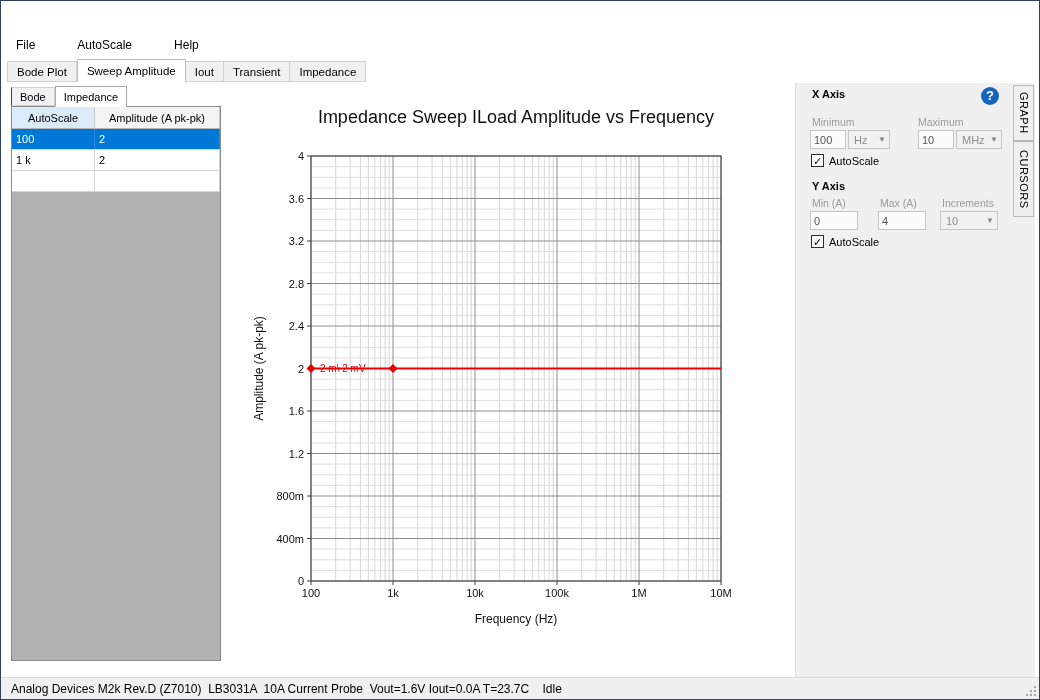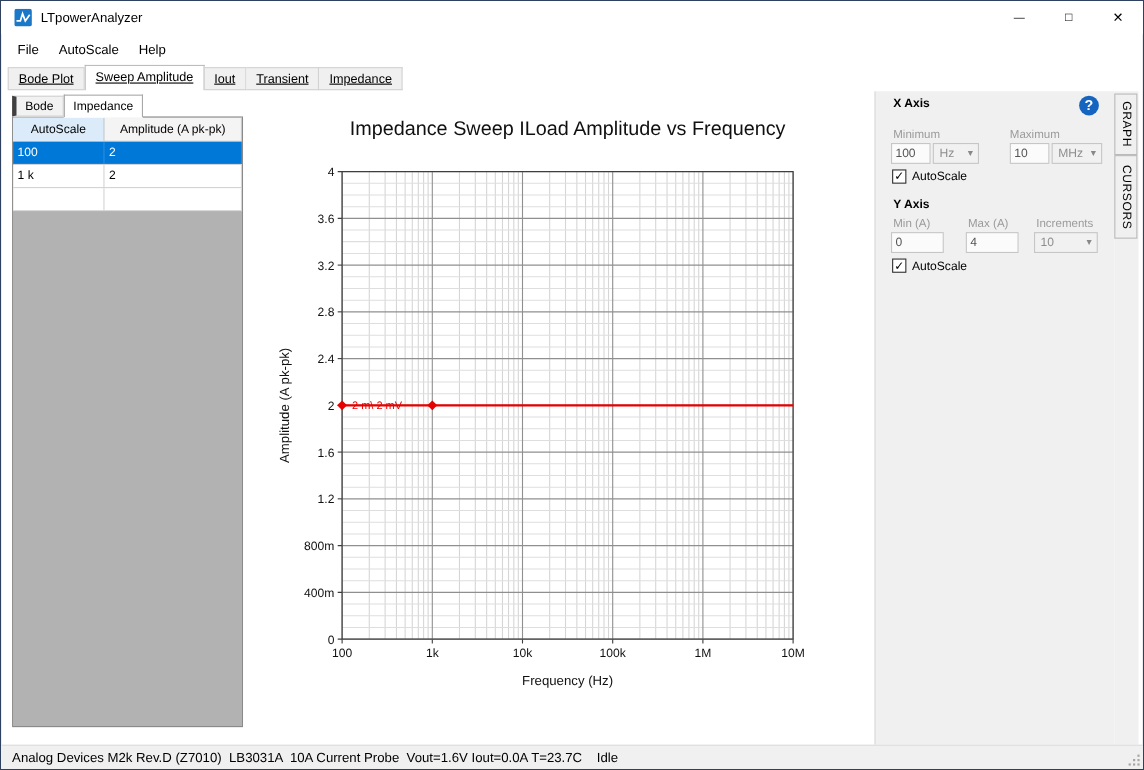--- a/index.html
+++ b/index.html
@@ -9,33 +9,33 @@
   
   .titlebar { position: absolute; left: 0; top: 0; width: 100%; height: 30px; background: #fff; }
   .app-icon { position: absolute; left: 12px; top: 7px; width: 16px; height: 16px; }
   .window-title { position: absolute; left: 36px; top: 8px; font-size: 12px; color: #000; }
   .win-btn { position: absolute; top: 0; width: 45px; height: 30px; display: flex; align-items: center; justify-content: center; color: #000; cursor: default; }
   .btn-min { right: 90px; font-size: 10px; }
   .btn-max { right: 45px; font-size: 11px; }
   .btn-close { right: 0; font-size: 12px; }
 
   
-  .menubar { position: absolute; left: 6px; top: 32px; height: 24px; display: flex; align-items: center; }
+  .menubar { position: absolute; left: 6px; top: 32px; height: 24px; display: flex; align-items: center; gap: 24px; }
   .menu-item { padding: 0 9px; font-size: 12px; color: #000; line-height: 24px; }
 
   
   .tabstrip { position: absolute; left: 6px; top: 58px; height: 23px; display: flex; align-items: flex-end; }
-  .tab { height: 21px; line-height: 20px; padding: 0 9px; font-size: 11.5px; background: #f0f0f0; border: 1px solid #d2d2d2; border-left: none; color: #000; white-space: nowrap; text-decoration: underline; }
+  .tab { height: 21px; line-height: 20px; padding: 0 9px; font-size: 11.5px; background: #f0f0f0; border: 1px solid #d2d2d2; border-left: none; color: #000; white-space: nowrap; }
   .tab:first-child { border-left: 1px solid #d2d2d2; }
   .tab.selected { background: #fff; height: 23px; line-height: 22px; border: 1px solid #bdbdbd; border-bottom: none; position: relative; z-index: 2; }
 
   
   .subtabstrip { position: absolute; left: 10px; top: 84px; height: 21px; display: flex; align-items: flex-end; z-index: 3; }
   .subtab { height: 19px; line-height: 18px; padding: 0 8px; font-size: 11px; background: #f2f2f2; border: 1px solid #d2d2d2; border-left: none; }
-  .subtab:first-child { border-left: 4px solid #404040; }
+  .subtab:first-child { border-left: 1px solid #404040; }
   .subtab.selected { background: #fff; height: 21px; line-height: 20px; border: 1px solid #a8a8a8; border-bottom: 1px solid #fff; margin-bottom: -1px; }
 
   
   .data-table { position: absolute; left: 10px; top: 105px; width: 210px; height: 555px; border: 1px solid #8a8a8a; background: #b2b2b2; display: flex; flex-direction: column; }
   .t-header { display: flex; height: 22px; background: #f4f4f4; border-bottom: 1px solid #b7b7b7; flex: none; }
   .t-h-cell { font-size: 11px; color: #000; display: flex; align-items: center; justify-content: center; border-right: 1px solid #c9c9c9; overflow: hidden; white-space: nowrap; }
   .t-h-cell.freq { width: 83px; background: #dcebfa; }
   .t-h-cell.amp { flex: 1; }
   .t-row { display: flex; height: 21px; background: #fff; border-bottom: 1px solid #d4d4d4; flex: none; }
   .t-cell { font-size: 11px; color: #000; line-height: 20px; padding-left: 4px; border-right: 1px solid #d4d4d4; overflow: hidden; }
@@ -71,32 +71,20 @@
   .status-text { position: absolute; left: 10px; top: 4px; font-size: 12px; color: #000; white-space: pre; }
   .resize-grip { position: absolute; right: 3px; bottom: 3px; width: 12px; height: 12px; }
   .resize-grip::before { content: ""; position: absolute; right: 0; bottom: 0; width: 2px; height: 2px; background: #a7a7a7;
     box-shadow: -4px 0 0 #a7a7a7, -8px 0 0 #a7a7a7, 0 -4px 0 #a7a7a7, -4px -4px 0 #a7a7a7, 0 -8px 0 #a7a7a7; }
 </style>
 </head>
 <body>
 
 <div class="window">
 
-  <div class="titlebar">
-    <div class="app-icon">
-      <svg viewBox="0 0 16 16" width="16" height="16">
-        <rect width="16" height="16" rx="2" fill="#1b78c8"></rect>
-        <polyline points="2,11 5.5,11 7.5,4.5 10,11 14,5.5" stroke="#ffffff" stroke-width="1.6" fill="none"></polyline>
-      </svg>
-    </div>
-    <div class="window-title">LTpowerAnalyzer</div>
-    <div class="win-btn btn-min">—</div>
-    <div class="win-btn btn-max">□</div>
-    <div class="win-btn btn-close">✕</div>
-  </div>
 
   <div class="menubar">
     <div class="menu-item">File</div>
     <div class="menu-item">AutoScale</div>
     <div class="menu-item">Help</div>
   </div>
 
   <div class="tabstrip">
     <div class="tab">Bode Plot</div>
     <div class="tab selected">Sweep Amplitude</div>

